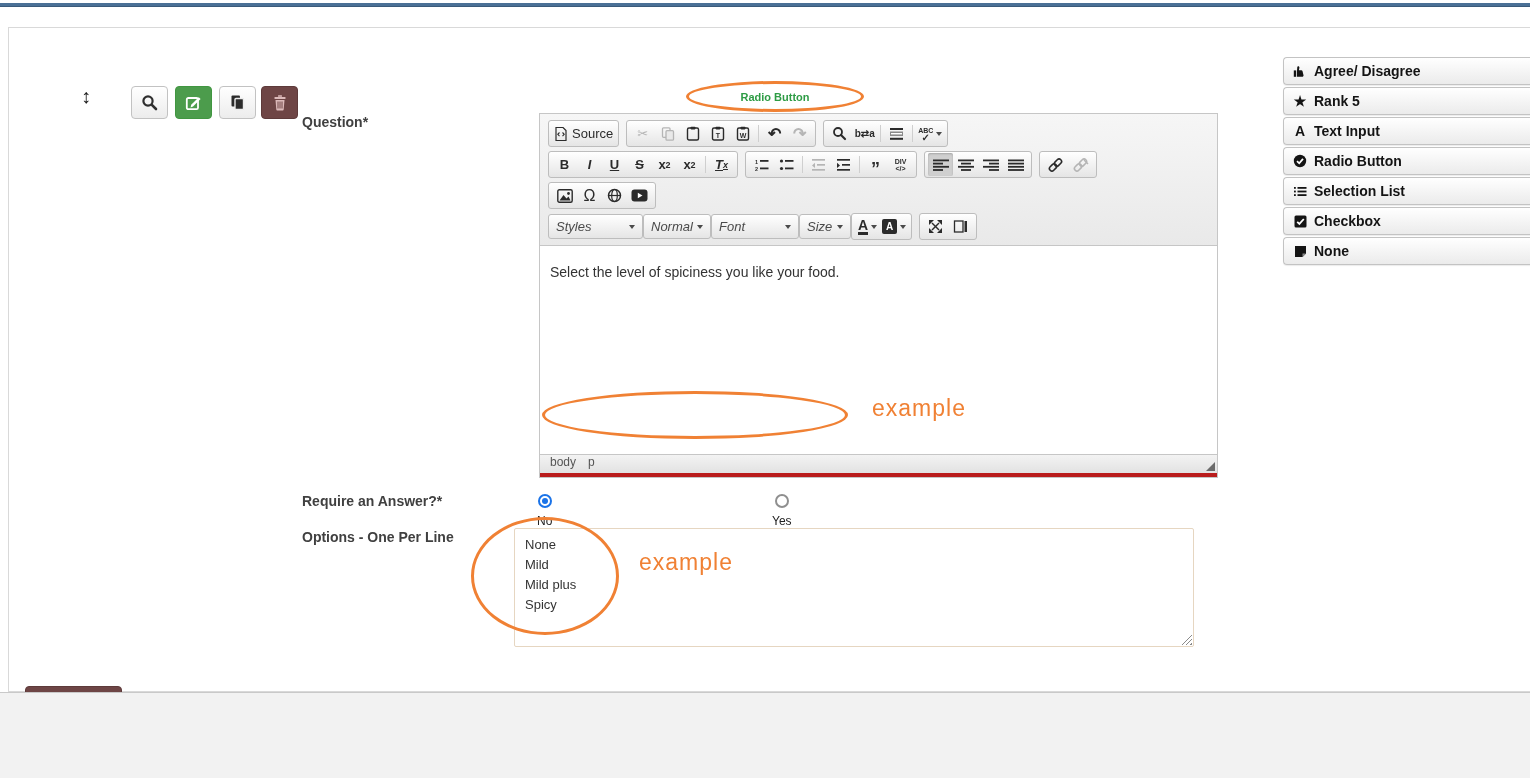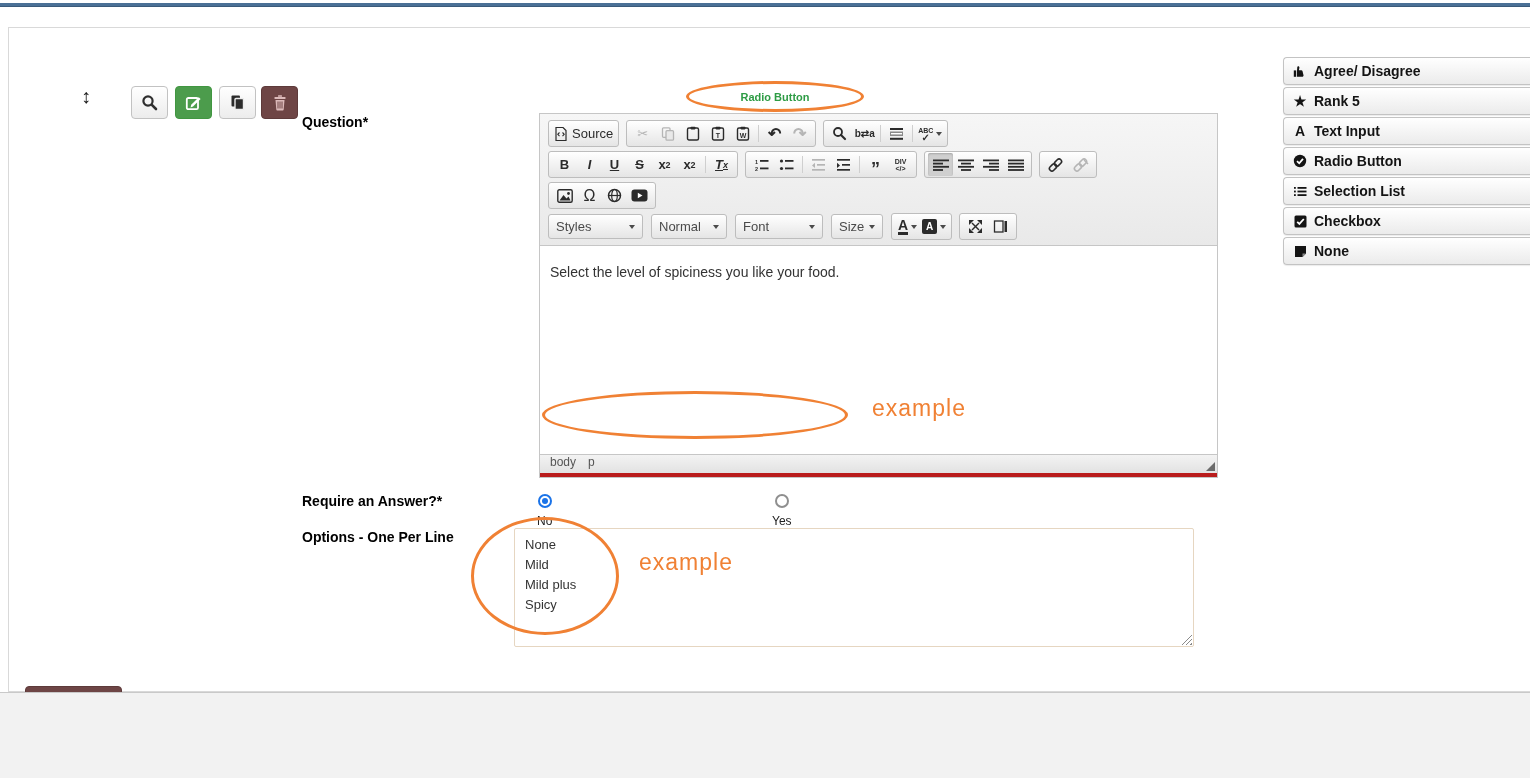--- a/index.html
+++ b/index.html
@@ -24,21 +24,21 @@
   .act-btn { position:absolute; top:58px; width:37px; height:33px; border-radius:4px;
     display:flex; align-items:center; justify-content:center; cursor:pointer;
     border:1px solid #c2c2c2; background:linear-gradient(#ffffff,#ececec); }
   .act-btn svg { display:block; }
   .act-search { left:122px; }
   .act-edit { left:166px; background:#4c9c4c; border-color:#419641; }
   .act-copy { left:210px; }
   .act-delete { left:252px; background:#6e4545; border-color:#5d3a3a; }
 
   
-  .f-label { position:absolute; left:293px; font-size:14px; font-weight:bold; color:#000000; }
+  .f-label { position:absolute; left:293px; font-size:14px; font-weight:bold; color:#404040; }
   .lbl-question { top:86px; }
   .lbl-require { top:465px; }
   .lbl-options { top:501px; }
 
   
   .ellipse { position:absolute; border:3px solid #f08134; border-radius:50%; pointer-events:none; }
   .el-type { left:677px; top:53px; width:178px; height:31px; display:flex;
     align-items:center; justify-content:center; }
   .type-label { font-size:11px; font-weight:bold; color:#2e9c45; }
   .el-content { left:532px; top:230px; width:306px; height:48px; }
@@ -70,23 +70,23 @@
   .quote-g { font-size:18px; font-weight:bold; line-height:10px; padding-top:8px; }
   .div-icon { display:flex; flex-direction:column; align-items:center; font-weight:bold;
     font-size:7px; line-height:7px; }
   .stack-abc { display:flex; flex-direction:column; align-items:center; line-height:7px; }
   .stack-abc .t1 { font-size:7px; font-weight:bold; }
   .stack-abc .t2 { font-size:10px; font-weight:bold; }
   .caret { width:0; height:0; border-left:3.5px solid transparent;
     border-right:3.5px solid transparent; border-top:4px solid #4a4a4a; margin-left:3px; }
   .ckcombo { display:inline-flex; align-items:center; justify-content:space-between;
     height:25px; border:1px solid #bdbdbd; border-radius:3px; cursor:pointer;
-    background:linear-gradient(#ffffff,#e5e5e5); padding:0 7px; margin-right:8px;
-    font-size:13px; color:#4a4a4a; }
-  .combo-styles { width:95px; } .combo-format { width:76px; }
+    background:linear-gradient(#ffffff,#e5e5e5); padding:0 7px; 
+    font-size:13px; color:#4a4a4a;font-style:italic; }
+  .combo-styles { width:95px; } .combo-format { width:68px; }
   .combo-font { width:88px; } .combo-size { width:52px; }
   .colorbtn { display:flex; align-items:center; }
   .tc-a { font-weight:bold; font-size:14px; border-bottom:3px solid #2b2b2b; line-height:13px; }
   .bc-a { width:15px; height:15px; background:#2b2b2b; color:#fff; border-radius:2px;
     font-size:10px; font-weight:bold; display:flex; align-items:center; justify-content:center; }
   .ck-content { position:relative; height:208px; background:#fff; padding:18px 0 0 10px;
     font-size:14px; color:#333; cursor:text; }
   .ck-status { position:relative; height:19px; background:linear-gradient(#f3f3f3,#e2e2e2);
     border-top:1px solid #c6c6c6; display:flex; align-items:flex-start; padding:0 10px;
     font-size:12px; color:#555; gap:12px; }

